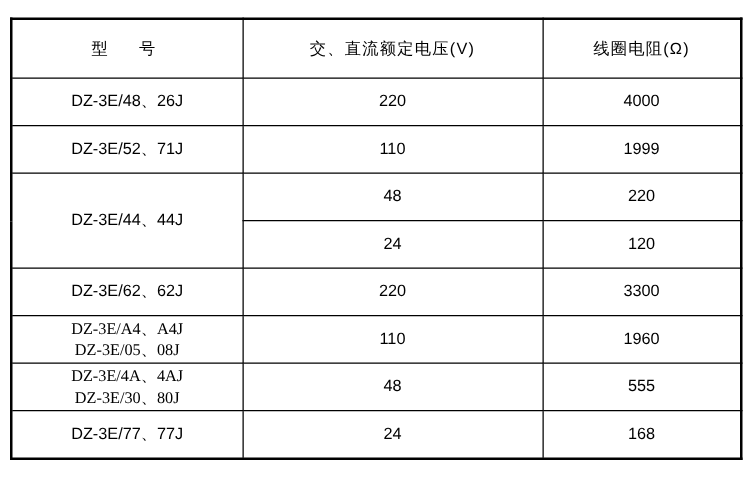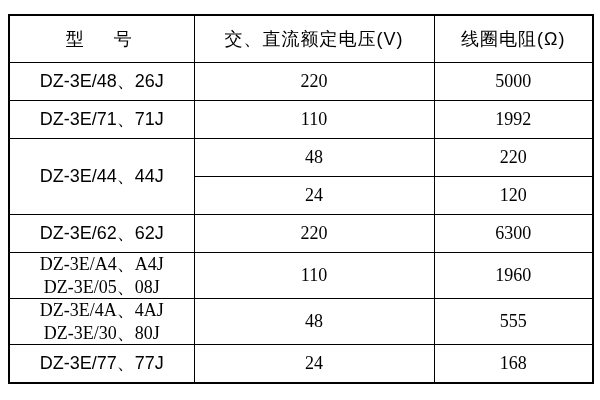--- a/index.html
+++ b/index.html
@@ -24,21 +24,21 @@
   }
   table.spec {
     border-collapse: collapse;
     width: 584px;
     table-layout: fixed;
   }
   table.spec td {
     border: 1px solid #000000;
     text-align: center;
     vertical-align: middle;
-    font-size: 18px;
+    font-size: 13px;
     color: #000000;
     padding: 0;
     line-height: 1.25;
   }
   
   table.spec {
     border: 2px solid #000000;
   }
   .col-model { width: 185px; }
   .col-volt  { width: 240px; }
@@ -60,21 +60,20 @@
   }
   .model-two {
     font-size: 14.5px;
     line-height: 1.35;
     white-space: nowrap;
     font-family: Liberation Serif, serif;
   }
   .model-two .l2 { display: block; }
   .num {
     font-size: 17px;
-    font-family: Liberation Serif, serif;
   }
   
   .group-end td {
     border-bottom: 2px solid #000000;
   }
 </style>
 </head>
 <body>
 
 <div class="sheet">
@@ -87,44 +86,44 @@
     <tbody>
       <tr class="hdr">
         <td class="model-head">型　号</td>
         <td>交、直流额定电压(V)</td>
         <td>线圈电阻(Ω)</td>
       </tr>
 
       <tr class="row">
         <td class="model-cell">DZ-3E/48、26J</td>
         <td class="num">220</td>
-        <td class="num">5000</td>
+        <td class="num">4000</td>
       </tr>
 
       <tr class="row">
-        <td class="model-cell">DZ-3E/71、71J</td>
+        <td class="model-cell">DZ-3E/52、71J</td>
         <td class="num">110</td>
-        <td class="num">1992</td>
+        <td class="num">1999</td>
       </tr>
 
       <tr class="row">
         <td class="model-cell" rowspan="2">DZ-3E/44、44J</td>
         <td class="num">48</td>
         <td class="num">220</td>
       </tr>
 
       <tr class="row group-end">
         <td class="num">24</td>
         <td class="num">120</td>
       </tr>
 
       <tr class="row">
         <td class="model-cell">DZ-3E/62、62J</td>
         <td class="num">220</td>
-        <td class="num">6300</td>
+        <td class="num">3300</td>
       </tr>
 
       <tr class="row">
         <td class="model-two">
           <span class="l1">DZ-3E/A4、A4J</span>
           <span class="l2">DZ-3E/05、08J</span>
         </td>
         <td class="num">110</td>
         <td class="num">1960</td>
       </tr>

